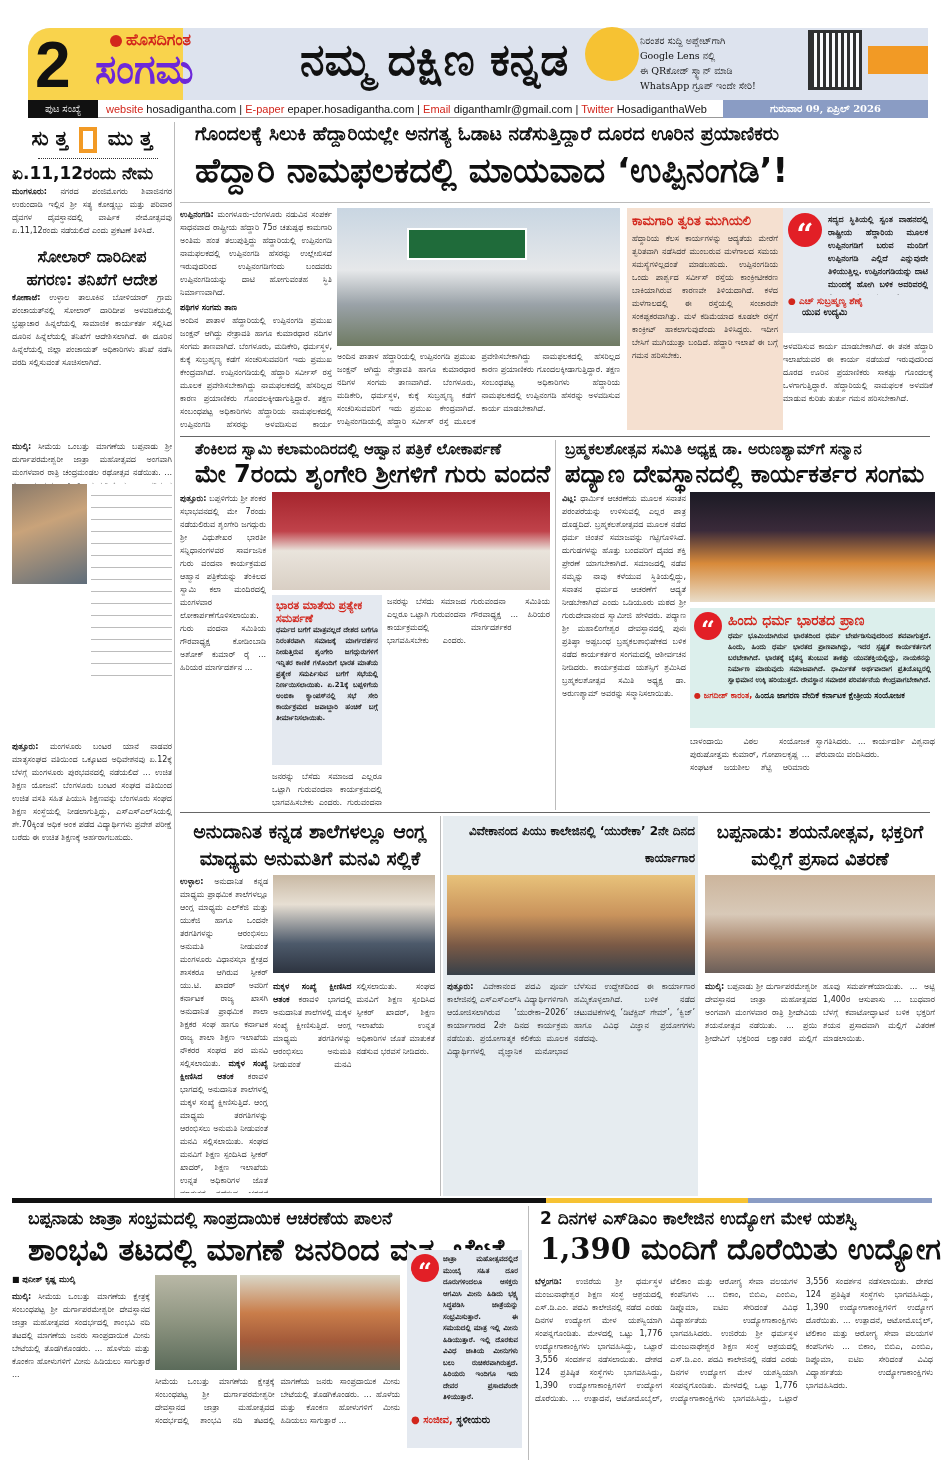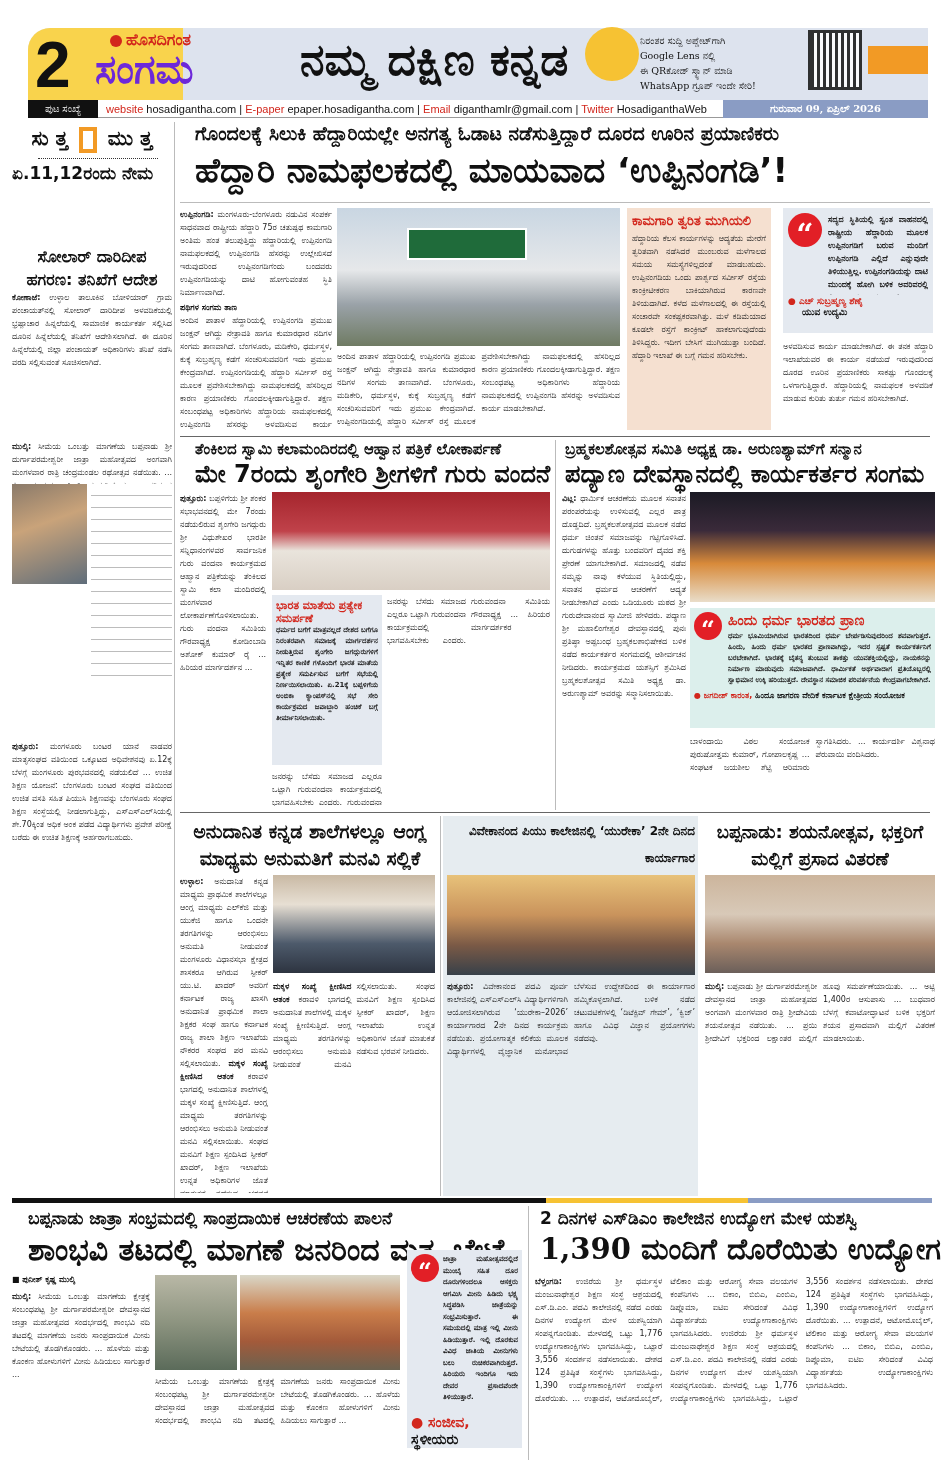--- a/index.html
+++ b/index.html
@@ -75,20 +75,21 @@
 <div class="abs col-rule" style="left:174px;top:122px;height:1080px"></div>
 <div class="abs" style="left:12px;top:126px;width:160px;text-align:center;font:bold 20px 'DejaVu Sans',sans-serif">
   <span>ಸು ತ್ತ</span>
   <span style="display:inline-block;width:18px;height:26px;border:4px solid #f29a25;vertical-align:middle;margin:0 4px"></span>
   <span>ಮು ತ್ತ</span>
 </div>
 <div class="abs" style="left:38px;top:158px;width:120px;border-top:1px dotted #333"></div>
 
 <div class="abs" style="left:12px;top:162px;width:160px">
   <div class="lhead" style="font-size:17px">ಏ.11,12ರಂದು ನೇಮ</div>
+  <div class="txt" style="height:54px"><b>ಮಂಗಳೂರು:</b> <span>ನಗರದ ಪಂಜಿಮೊಗರು ಶಿವಾಜಿನಗರ ಉರುಂದಾಡಿ ಇಲ್ಲಿನ ಶ್ರೀ ಸತ್ಯ ಕೋಡ್ದಬ್ಬು ಮತ್ತು ಪರಿವಾರ ದೈವಗಳ ದೈವಸ್ಥಾನದಲ್ಲಿ ವಾರ್ಷಿಕ ನೇಮೋತ್ಸವವು ಏ.11,12ರಂದು ನಡೆಯಲಿದೆ ಎಂದು ಪ್ರಕಟಣೆ ತಿಳಿಸಿದೆ.</span></div>
 </div>
 <div class="abs" style="left:12px;top:245px;width:160px">
   <div class="lhead" style="font-size:16px;text-align:center">ಸೋಲಾರ್ ದಾರಿದೀಪ ಹಗರಣ: ತನಿಖೆಗೆ ಆದೇಶ</div>
   <div class="txt" style="height:150px"><b>ಕೋಣಾಜೆ:</b> <span>ಉಳ್ಳಾಲ ತಾಲೂಕಿನ ಬೋಳಿಯಾರ್ ಗ್ರಾಮ ಪಂಚಾಯತ್‌ನಲ್ಲಿ ಸೋಲಾರ್ ದಾರಿದೀಪ ಅಳವಡಿಕೆಯಲ್ಲಿ ಭ್ರಷ್ಟಾಚಾರ ಹಿನ್ನಲೆಯಲ್ಲಿ ಸಾಮಾಜಿಕ ಕಾರ್ಯಕರ್ತ ಸಲ್ಲಿಸಿದ ದೂರಿನ ಹಿನ್ನೆಲೆಯಲ್ಲಿ ತನಿಖೆಗೆ ಆದೇಶಿಸಲಾಗಿದೆ. ಈ ದೂರಿನ ಹಿನ್ನೆಲೆಯಲ್ಲಿ ಜಿಲ್ಲಾ ಪಂಚಾಯತ್ ಅಧಿಕಾರಿಗಳು ತನಿಖೆ ನಡೆಸಿ ವರದಿ ಸಲ್ಲಿಸುವಂತೆ ಸೂಚಿಸಲಾಗಿದೆ.</span></div>
 </div>
 <div class="abs" style="left:12px;top:440px;width:160px">
   <div class="txt" style="height:44px"><b>ಮುಲ್ಕಿ:</b> <span>ಸೀಮೆಯ ಒಂಬತ್ತು ಮಾಗಣೆಯ ಬಪ್ಪನಾಡು ಶ್ರೀ ದುರ್ಗಾಪರಮೇಶ್ವರೀ ಜಾತ್ರಾ ಮಹೋತ್ಸವದ ಅಂಗವಾಗಿ ಮಂಗಳವಾರ ರಾತ್ರಿ ಚಂದ್ರಮಂಡಲ ರಥೋತ್ಸವ ನಡೆಯಿತು. ... ಕೋಡ್ದಾರು ಗುತ್ತು, ಅಶ್ವಿನ್ ಆಳ್ವ ಕುದಿಪ್ಪೋರು, ಡಾ. ಹರಿಶ್ಚಂದ್ರ ಪಿ. ಸಾಲ್ಯಾನ್, ಆರ್ಕಿಟೆಕ್ಟ್ ಶಿವಶಂಕರ್, ಕಾರ್ತಿಕ್ ಕೋಟ್ಯಾನ್ ಮತ್ತಿತರರಿದ್ದರು.</span></div>
   <div class="photo" style="width:75px;height:100px;float:left;margin-right:4px"></div>
   <div class="txt lines" style="height:200px"></div>
 </div>
@@ -101,21 +102,21 @@
 <div class="abs hrule" style="left:180px;top:202px;width:750px"></div>
 <div class="abs txt" style="left:180px;top:208px;width:152px;height:222px">
   <b>ಉಪ್ಪಿನಂಗಡಿ:</b> <span>ಮಂಗಳೂರು-ಬೆಂಗಳೂರು ನಡುವಿನ ಸಂಪರ್ಕ ಸಾಧನವಾದ ರಾಷ್ಟ್ರೀಯ ಹೆದ್ದಾರಿ 75ರ ಚತುಷ್ಪಥ ಕಾಮಗಾರಿ ಅಂತಿಮ ಹಂತ ತಲುಪುತ್ತಿದ್ದು ಹೆದ್ದಾರಿಯಲ್ಲಿ ಉಪ್ಪಿನಂಗಡಿ ನಾಮಫಲಕದಲ್ಲಿ ಉಪ್ಪಿನಂಗಡಿ ಹೆಸರನ್ನು ಉಲ್ಲೇಖಿಸದೆ ಇರುವುದರಿಂದ ಉಪ್ಪಿನಂಗಡಿಗೆಂದು ಬಂದವರು ಉಪ್ಪಿನಂಗಡಿಯನ್ನು ದಾಟಿ ಹೋಗುವಂತಹ ಸ್ಥಿತಿ ನಿರ್ಮಾಣವಾಗಿದೆ.</span>
   <div style="font-weight:bold;color:#111;margin-top:2px">ಪಥಿಗಳ ಸಂಗಮ ತಾಣ</div>
   <span>ಅಂದಿನ ಪಾತಾಳ ಹೆದ್ದಾರಿಯಲ್ಲಿ ಉಪ್ಪಿನಂಗಡಿ ಪ್ರಮುಖ ಜಂಕ್ಷನ್ ಆಗಿದ್ದು ನೇತ್ರಾವತಿ ಹಾಗೂ ಕುಮಾರಧಾರ ನದಿಗಳ ಸಂಗಮ ತಾಣವಾಗಿದೆ. ಬೆಂಗಳೂರು, ಮಡಿಕೇರಿ, ಧರ್ಮಸ್ಥಳ, ಕುಕ್ಕೆ ಸುಬ್ರಹ್ಮಣ್ಯ ಕಡೆಗೆ ಸಂಚರಿಸುವವರಿಗೆ ಇದು ಪ್ರಮುಖ ಕೇಂದ್ರವಾಗಿದೆ. ಉಪ್ಪಿನಂಗಡಿಯಲ್ಲಿ ಹೆದ್ದಾರಿ ಸರ್ವೀಸ್ ರಸ್ತೆ ಮೂಲಕ ಪ್ರವೇಶಿಸಬೇಕಾಗಿದ್ದು ನಾಮಫಲಕದಲ್ಲಿ ಹೆಸರಿಲ್ಲದ ಕಾರಣ ಪ್ರಯಾಣಿಕರು ಗೊಂದಲಕ್ಕೀಡಾಗುತ್ತಿದ್ದಾರೆ. ತಕ್ಷಣ ಸಂಬಂಧಪಟ್ಟ ಅಧಿಕಾರಿಗಳು ಹೆದ್ದಾರಿಯ ನಾಮಫಲಕದಲ್ಲಿ ಉಪ್ಪಿನಂಗಡಿ ಹೆಸರನ್ನು ಅಳವಡಿಸುವ ಕಾರ್ಯ ಮಾಡಬೇಕಾಗಿದೆ.</span>
 </div>
 <div class="abs" style="left:337px;top:208px;width:283px;height:138px;background:linear-gradient(180deg,#c9d6e2 0%,#e6e8ea 45%,#9aa2a8 70%,#6f7b63 100%)">
   <div style="position:absolute;left:70px;top:20px;width:120px;height:32px;background:#1f6b3a;border:2px solid #fff"></div>
 </div>
 <div class="abs txt" style="left:337px;top:350px;width:283px;height:80px;column-count:2;column-gap:6px">ಅಂದಿನ ಪಾತಾಳ ಹೆದ್ದಾರಿಯಲ್ಲಿ ಉಪ್ಪಿನಂಗಡಿ ಪ್ರಮುಖ ಜಂಕ್ಷನ್ ಆಗಿದ್ದು ನೇತ್ರಾವತಿ ಹಾಗೂ ಕುಮಾರಧಾರ ನದಿಗಳ ಸಂಗಮ ತಾಣವಾಗಿದೆ. ಬೆಂಗಳೂರು, ಮಡಿಕೇರಿ, ಧರ್ಮಸ್ಥಳ, ಕುಕ್ಕೆ ಸುಬ್ರಹ್ಮಣ್ಯ ಕಡೆಗೆ ಸಂಚರಿಸುವವರಿಗೆ ಇದು ಪ್ರಮುಖ ಕೇಂದ್ರವಾಗಿದೆ. ಉಪ್ಪಿನಂಗಡಿಯಲ್ಲಿ ಹೆದ್ದಾರಿ ಸರ್ವೀಸ್ ರಸ್ತೆ ಮೂಲಕ ಪ್ರವೇಶಿಸಬೇಕಾಗಿದ್ದು ನಾಮಫಲಕದಲ್ಲಿ ಹೆಸರಿಲ್ಲದ ಕಾರಣ ಪ್ರಯಾಣಿಕರು ಗೊಂದಲಕ್ಕೀಡಾಗುತ್ತಿದ್ದಾರೆ. ತಕ್ಷಣ ಸಂಬಂಧಪಟ್ಟ ಅಧಿಕಾರಿಗಳು ಹೆದ್ದಾರಿಯ ನಾಮಫಲಕದಲ್ಲಿ ಉಪ್ಪಿನಂಗಡಿ ಹೆಸರನ್ನು ಅಳವಡಿಸುವ ಕಾರ್ಯ ಮಾಡಬೇಕಾಗಿದೆ.</div>
-<div class="abs box-pink" style="left:627px;top:208px;width:144px;height:222px;padding:5px">
+<div class="abs box-pink" style="left:627px;top:208px;width:156px;height:222px;padding:5px">
   <div class="redtitle" style="font-size:13px">ಕಾಮಗಾರಿ ತ್ವರಿತ ಮುಗಿಯಲಿ</div>
   <div class="txt" style="height:180px;margin-top:3px"><span>ಹೆದ್ದಾರಿಯ ಕೆಲಸ ಕಾರ್ಯಗಳನ್ನು ಆದ್ಯತೆಯ ಮೇರೆಗೆ ತ್ವರಿತವಾಗಿ ನಡೆಸಿದರೆ ಮುಂಬರುವ ಮಳೆಗಾಲದ ಸಮಯ ಸಮಸ್ಯೆಗಳಿಲ್ಲದಂತೆ ಮಾಡಬಹುದು. ಉಪ್ಪಿನಂಗಡಿಯ ಒಂದು ಪಾರ್ಶ್ವದ ಸರ್ವೀಸ್ ರಸ್ತೆಯ ಕಾಂಕ್ರೀಟೀಕರಣ ಬಾಕಿಯಾಗಿರುವ ಕಾರಣವೇ ತಿಳಿಯದಾಗಿದೆ. ಕಳೆದ ಮಳೆಗಾಲದಲ್ಲಿ ಈ ರಸ್ತೆಯಲ್ಲಿ ಸಂಚಾರವೇ ಸಂಕಷ್ಟಕರವಾಗಿತ್ತು. ಮಳೆ ಕಡಿಮೆಯಾದ ಕೂಡಲೇ ರಸ್ತೆಗೆ ಕಾಂಕ್ರೀಟ್ ಹಾಕಲಾಗುವುದೆಂದು ತಿಳಿಸಿದ್ದರು. ಇದೀಗ ಬೇಸಿಗೆ ಮುಗಿಯುತ್ತಾ ಬಂದಿದೆ. ಹೆದ್ದಾರಿ ಇಲಾಖೆ ಈ ಬಗ್ಗೆ ಗಮನ ಹರಿಸಬೇಕು.</span></div>
 </div>
 <div class="abs box-blue" style="left:783px;top:208px;width:150px;height:125px;padding:5px">
   <span class="quote-mark" style="float:left;margin-right:6px">“</span>
   <div class="txt" style="height:82px;font-weight:bold">ಸದ್ಯದ ಸ್ಥಿತಿಯಲ್ಲಿ ಸ್ವಂತ ವಾಹನದಲ್ಲಿ ರಾಷ್ಟ್ರೀಯ ಹೆದ್ದಾರಿಯ ಮೂಲಕ ಉಪ್ಪಿನಂಗಡಿಗೆ ಬರುವ ಮಂದಿಗೆ ಉಪ್ಪಿನಂಗಡಿ ಎಲ್ಲಿದೆ ಎನ್ನುವುದೇ ತಿಳಿಯುತ್ತಿಲ್ಲ. ಉಪ್ಪಿನಂಗಡಿಯನ್ನು ದಾಟಿ ಮುಂದಕ್ಕೆ ಹೋಗಿ ಬಳಿಕ ಅವರಿವರಲ್ಲಿ ಕೇಳಿ ಹಿಂತಿರುಗಿ ಬರುತ್ತಿದ್ದಾರೆ.</div>
   <div class="byline red" style="margin-top:1px">● <span>ಎಚ್ ಸುಬ್ರಹ್ಮಣ್ಯ ಶೆಣೈ</span></div>
   <div class="byline" style="padding-left:14px">ಯುವ ಉದ್ಯಮಿ</div>
 </div>
 <div class="abs txt" style="left:783px;top:340px;width:150px;height:90px">ಅಳವಡಿಸುವ ಕಾರ್ಯ ಮಾಡಬೇಕಾಗಿದೆ. ಈ ತನಕ ಹೆದ್ದಾರಿ ಇಲಾಖೆಯವರ ಈ ಕಾರ್ಯ ನಡೆಯದೆ ಇರುವುದರಿಂದ ದೂರದ ಊರಿನ ಪ್ರಯಾಣಿಕರು ಸಾಕಷ್ಟು ಗೊಂದಲಕ್ಕೆ ಒಳಗಾಗುತ್ತಿದ್ದಾರೆ. ಹೆದ್ದಾರಿಯಲ್ಲಿ ನಾಮಫಲಕ ಅಳವಡಿಕೆ ಮಾಡುವ ಕುರಿತು ತುರ್ತು ಗಮನ ಹರಿಸಬೇಕಾಗಿದೆ.</div>
@@ -169,18 +170,18 @@
 <div class="abs kick" style="left:28px;top:1208px;font-size:17px">ಬಪ್ಪನಾಡು ಜಾತ್ರಾ ಸಂಭ್ರಮದಲ್ಲಿ ಸಾಂಪ್ರದಾಯಿಕ ಆಚರಣೆಯ ಪಾಲನೆ</div>
 <div class="abs head" style="left:28px;top:1232px;font-size:30px">ಶಾಂಭವಿ ತಟದಲ್ಲಿ ಮಾಗಣೆ ಜನರಿಂದ ಮತ್ಸ್ಯ ಬೇಟೆ</div>
 <div class="abs byline" style="left:12px;top:1275px;font-size:8px">■ <span>ಪುನೀತ್ ಕೃಷ್ಣ ಮುಲ್ಕಿ</span></div>
 <div class="abs txt" style="left:12px;top:1290px;width:138px;height:165px"><b>ಮುಲ್ಕಿ:</b> <span>ಸೀಮೆಯ ಒಂಬತ್ತು ಮಾಗಣೆಯ ಕ್ಷೇತ್ರಕ್ಕೆ ಸಂಬಂಧಪಟ್ಟ ಶ್ರೀ ದುರ್ಗಾಪರಮೇಶ್ವರೀ ದೇವಸ್ಥಾನದ ಜಾತ್ರಾ ಮಹೋತ್ಸವದ ಸಂದರ್ಭದಲ್ಲಿ ಶಾಂಭವಿ ನದಿ ತಟದಲ್ಲಿ ಮಾಗಣೆಯ ಜನರು ಸಾಂಪ್ರದಾಯಿಕ ಮೀನು ಬೇಟೆಯಲ್ಲಿ ತೊಡಗಿಕೊಂಡರು. ... ಹೊಳೆಯ ಮತ್ತು ಕೊಂಕಣ ಹೋಳುಗಳಿಗೆ ಮೀನು ಹಿಡಿಯಲು ಸಾಗುತ್ತಾರೆ ...</span></div>
 <div class="abs photo" style="left:155px;top:1275px;width:82px;height:95px;background:linear-gradient(180deg,#b9b8a6 0%,#8d9480 50%,#5b6b5a 100%)"></div>
 <div class="abs photo" style="left:240px;top:1275px;width:160px;height:95px;background:linear-gradient(180deg,#d9d7c8 0%,#c97d4a 40%,#a35a3a 70%,#6b6250 100%)"></div>
 <div class="abs txt" style="left:155px;top:1375px;width:245px;height:80px;column-count:2;column-gap:6px">ಸೀಮೆಯ ಒಂಬತ್ತು ಮಾಗಣೆಯ ಕ್ಷೇತ್ರಕ್ಕೆ ಸಂಬಂಧಪಟ್ಟ ಶ್ರೀ ದುರ್ಗಾಪರಮೇಶ್ವರೀ ದೇವಸ್ಥಾನದ ಜಾತ್ರಾ ಮಹೋತ್ಸವದ ಸಂದರ್ಭದಲ್ಲಿ ಶಾಂಭವಿ ನದಿ ತಟದಲ್ಲಿ ಮಾಗಣೆಯ ಜನರು ಸಾಂಪ್ರದಾಯಿಕ ಮೀನು ಬೇಟೆಯಲ್ಲಿ ತೊಡಗಿಕೊಂಡರು. ... ಹೊಳೆಯ ಮತ್ತು ಕೊಂಕಣ ಹೋಳುಗಳಿಗೆ ಮೀನು ಹಿಡಿಯಲು ಸಾಗುತ್ತಾರೆ ...</div>
 <div class="abs box-blue" style="left:407px;top:1250px;width:115px;height:198px;padding:4px">
   <span class="quote-mark" style="float:left;margin-right:4px;width:28px;height:28px;font-size:24px;line-height:36px">“</span>
   <div class="txt" style="height:160px;font-weight:bold;font-size:7px;line-height:11.5px">ಜಾತ್ರಾ ಮಹೋತ್ಸವದಲ್ಲಿದೆ ಮುಂಬೈ ಸಹಿತ ದೂರ ದೂರುಗಳಿಂದಲೂ ಆಸಕ್ತರು ಆಗಮಿಸಿ ಮೀನು ಹಿಡಿದು ಭಕ್ಷ್ಯ ಸಿದ್ಧಪಡಿಸಿ ಜಾತ್ರೆಯನ್ನು ಸಂಭ್ರಮಿಸುತ್ತಾರೆ. ಈ ಸಮಯದಲ್ಲಿ ಮಾತ್ರ ಇಲ್ಲಿ ಮೀನು ಹಿಡಿಯುತ್ತಾರೆ. ಇಲ್ಲಿ ದೊರಕುವ ವಿವಿಧ ಜಾತಿಯ ಮೀನುಗಳು ಬಲು ರುಚಿಕರವಾಗಿರುತ್ತದೆ. ಹಿರಿಯರು ಇಂದಿಗೂ ಇದು ದೇವರ ಪ್ರಸಾದವೆಂದೇ ತಿಳಿಯುತ್ತಾರೆ.</div>
-  <div class="byline" style="font-size:14px"><span class="red">● <span>ಸಂಜೀವ,</span></span> <span>ಸ್ಥಳೀಯರು</span></div>
+  <div class="byline" style="font-size:10px"><span class="red">● <span>ಸಂಜೀವ,</span></span> <span>ಸ್ಥಳೀಯರು</span></div>
 </div>
 
 <div class="abs kick" style="left:540px;top:1208px;font-size:17px">2 ದಿನಗಳ ಎಸ್‌ಡಿಎಂ ಕಾಲೇಜಿನ ಉದ್ಯೋಗ ಮೇಳ ಯಶಸ್ವಿ</div>
 <div class="abs head" style="left:540px;top:1232px;font-size:29px;font-family:'DejaVu Serif',serif">1,390 ಮಂದಿಗೆ ದೊರೆಯಿತು ಉದ್ಯೋಗ</div>
 <div class="abs txt" style="left:535px;top:1275px;width:398px;height:180px;column-count:3;column-gap:8px"><b>ಬೆಳ್ತಂಗಡಿ:</b> <span>ಉಜಿರೆಯ ಶ್ರೀ ಧರ್ಮಸ್ಥಳ ಮಂಜುನಾಥೇಶ್ವರ ಶಿಕ್ಷಣ ಸಂಸ್ಥೆ ಆಶ್ರಯದಲ್ಲಿ ಎಸ್.ಡಿ.ಎಂ. ಪದವಿ ಕಾಲೇಜಿನಲ್ಲಿ ನಡೆದ ಎರಡು ದಿನಗಳ ಉದ್ಯೋಗ ಮೇಳ ಯಶಸ್ವಿಯಾಗಿ ಸಂಪನ್ನಗೊಂಡಿತು. ಮೇಳದಲ್ಲಿ ಒಟ್ಟು 1,776 ಉದ್ಯೋಗಾಕಾಂಕ್ಷಿಗಳು ಭಾಗವಹಿಸಿದ್ದು, ಒಟ್ಟಾರೆ 3,556 ಸಂದರ್ಶನ ನಡೆಸಲಾಯಿತು. ದೇಶದ 124 ಪ್ರತಿಷ್ಠಿತ ಸಂಸ್ಥೆಗಳು ಭಾಗವಹಿಸಿದ್ದು, 1,390 ಉದ್ಯೋಗಾಕಾಂಕ್ಷಿಗಳಿಗೆ ಉದ್ಯೋಗ ದೊರೆಯಿತು. ... ಉತ್ಪಾದನೆ, ಆಟೋಮೊಬೈಲ್, ಟೆಲಿಕಾಂ ಮತ್ತು ಆರೋಗ್ಯ ಸೇವಾ ವಲಯಗಳ ಕಂಪೆನಿಗಳು ... ಬಿಕಾಂ, ಬಿಬಿಎ, ಎಂಬಿಎ, ಡಿಪ್ಲೊಮಾ, ಐಟಿಐ ಸೇರಿದಂತೆ ವಿವಿಧ ವಿದ್ಯಾರ್ಹತೆಯ ಉದ್ಯೋಗಾಕಾಂಕ್ಷಿಗಳು ಭಾಗವಹಿಸಿದರು.</span> <span>ಉಜಿರೆಯ ಶ್ರೀ ಧರ್ಮಸ್ಥಳ ಮಂಜುನಾಥೇಶ್ವರ ಶಿಕ್ಷಣ ಸಂಸ್ಥೆ ಆಶ್ರಯದಲ್ಲಿ ಎಸ್.ಡಿ.ಎಂ. ಪದವಿ ಕಾಲೇಜಿನಲ್ಲಿ ನಡೆದ ಎರಡು ದಿನಗಳ ಉದ್ಯೋಗ ಮೇಳ ಯಶಸ್ವಿಯಾಗಿ ಸಂಪನ್ನಗೊಂಡಿತು. ಮೇಳದಲ್ಲಿ ಒಟ್ಟು 1,776 ಉದ್ಯೋಗಾಕಾಂಕ್ಷಿಗಳು ಭಾಗವಹಿಸಿದ್ದು, ಒಟ್ಟಾರೆ 3,556 ಸಂದರ್ಶನ ನಡೆಸಲಾಯಿತು. ದೇಶದ 124 ಪ್ರತಿಷ್ಠಿತ ಸಂಸ್ಥೆಗಳು ಭಾಗವಹಿಸಿದ್ದು, 1,390 ಉದ್ಯೋಗಾಕಾಂಕ್ಷಿಗಳಿಗೆ ಉದ್ಯೋಗ ದೊರೆಯಿತು. ... ಉತ್ಪಾದನೆ, ಆಟೋಮೊಬೈಲ್, ಟೆಲಿಕಾಂ ಮತ್ತು ಆರೋಗ್ಯ ಸೇವಾ ವಲಯಗಳ ಕಂಪೆನಿಗಳು ... ಬಿಕಾಂ, ಬಿಬಿಎ, ಎಂಬಿಎ, ಡಿಪ್ಲೊಮಾ, ಐಟಿಐ ಸೇರಿದಂತೆ ವಿವಿಧ ವಿದ್ಯಾರ್ಹತೆಯ ಉದ್ಯೋಗಾಕಾಂಕ್ಷಿಗಳು ಭಾಗವಹಿಸಿದರು.</span></div>
 
 </body></html>

